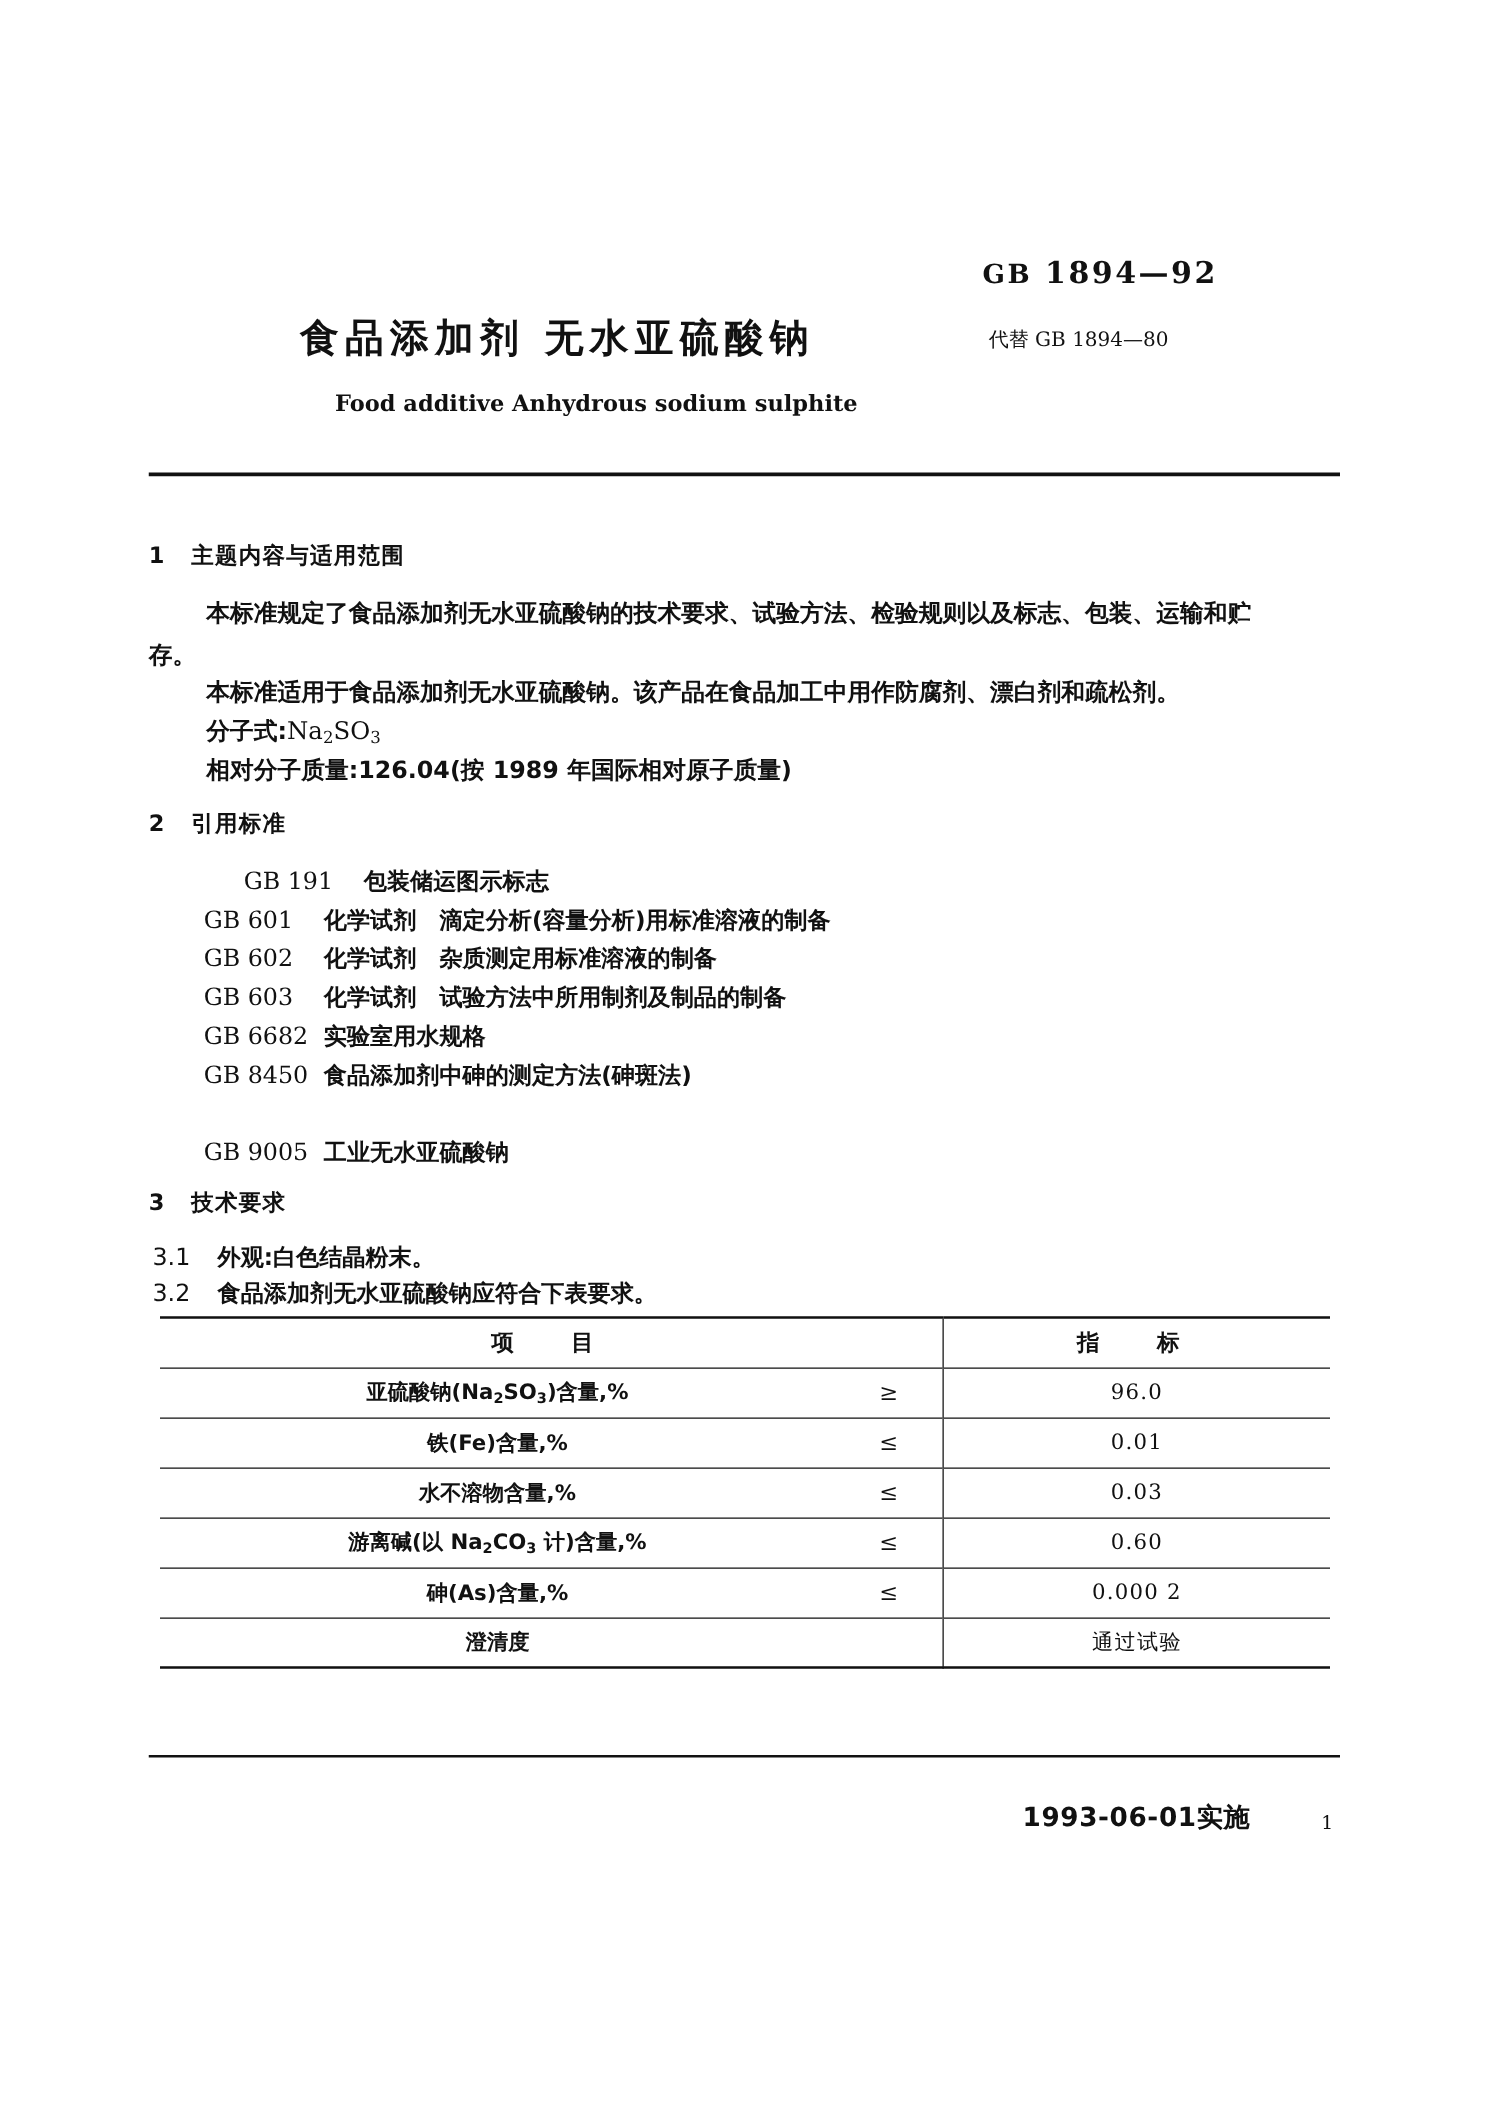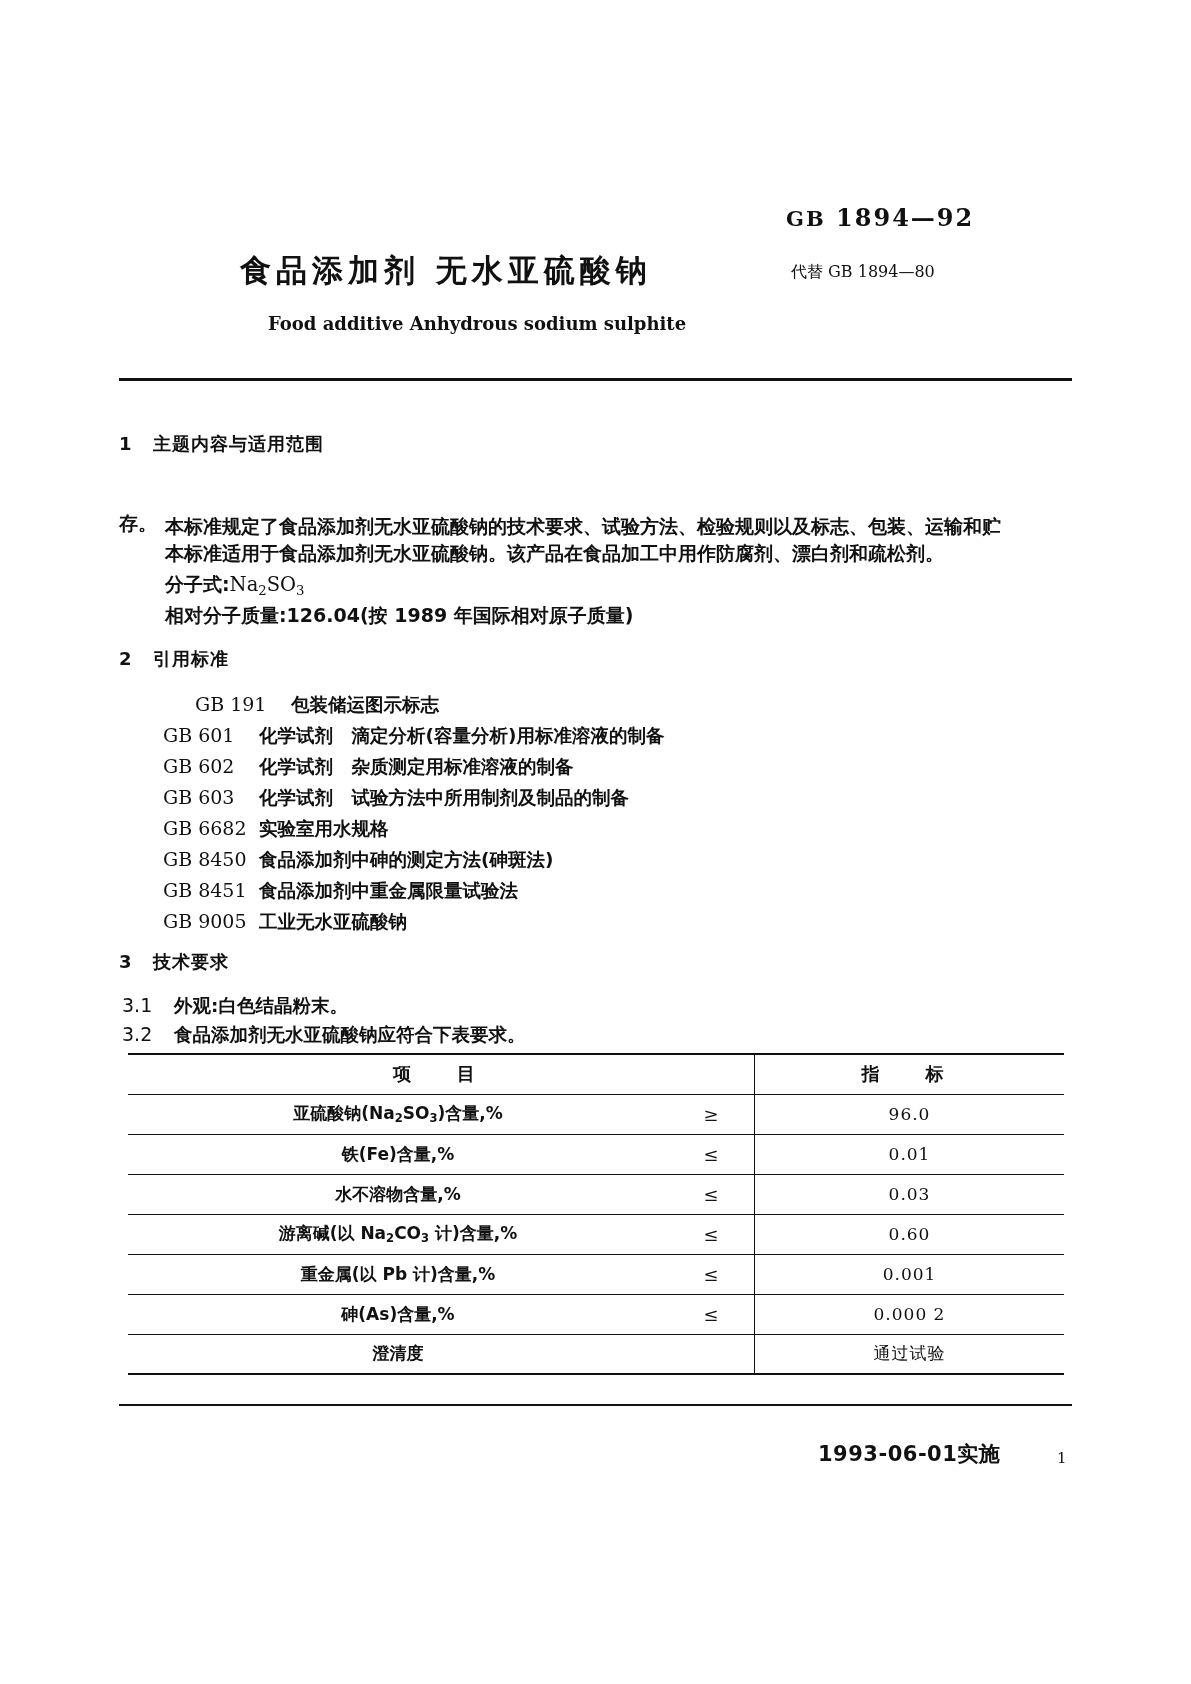--- a/index.html
+++ b/index.html
@@ -229,21 +229,21 @@
   <div class="hdr-replaces">代替 GB 1894—80</div>
 
   <div class="hdr-title-en">Food additive   Anhydrous sodium sulphite</div>
 
   <div class="rule-top"></div>
 
   <div class="sec-head" style="left:119px; top:432px;">
     <span class="sec-num">1</span><span>主题内容与适用范围</span>
   </div>
 
-  <div class="para para-cn" style="left:165px; top:478px;margin-top:36px;">本标准规定了食品添加剂无水亚硫酸钠的技术要求、试验方法、检验规则以及标志、包装、运输和贮</div>
+  <div class="para para-cn" style="left:165px; top:478px;">本标准规定了食品添加剂无水亚硫酸钠的技术要求、试验方法、检验规则以及标志、包装、运输和贮</div>
   <div class="para para-cn" style="left:119px; top:511px;">存。</div>
   <div class="para para-cn" style="left:165px; top:541px;">本标准适用于食品添加剂无水亚硫酸钠。该产品在食品加工中用作防腐剂、漂白剂和疏松剂。</div>
 
   <div class="para" style="left:165px; top:572px;">
     <span class="para-cn">分子式:</span><span>Na<sub>2</sub>SO<sub>3</sub></span>
   </div>
 
   <div class="para para-cn" style="left:165px; top:603px;">相对分子质量:126.04(按 1989 年国际相对原子质量)</div>
 
   <div class="sec-head" style="left:119px; top:647px;">
@@ -260,23 +260,20 @@
     <span class="ref-code">GB 602</span><span class="ref-title">化学试剂　杂质测定用标准溶液的制备</span>
   </div>
   <div class="ref-row" style="left:163px; top:785px;">
     <span class="ref-code">GB 603</span><span class="ref-title">化学试剂　试验方法中所用制剂及制品的制备</span>
   </div>
   <div class="ref-row" style="left:163px; top:816px;">
     <span class="ref-code">GB 6682</span><span class="ref-title">实验室用水规格</span>
   </div>
   <div class="ref-row" style="left:163px; top:847px;">
     <span class="ref-code">GB 8450</span><span class="ref-title">食品添加剂中砷的测定方法(砷斑法)</span>
-  </div>
-  <div class="ref-row" style="left:163px; top:878px;">
-    <span class="ref-code">GB 8451</span><span class="ref-title">食品添加剂中重金属限量试验法</span>
   </div>
   <div class="ref-row" style="left:163px; top:909px;">
     <span class="ref-code">GB 9005</span><span class="ref-title">工业无水亚硫酸钠</span>
   </div>
 
   <div class="sec-head" style="left:119px; top:950px;">
     <span class="sec-num">3</span><span>技术要求</span>
   </div>
 
   <div class="clause" style="left:122px; top:993px;">
@@ -310,25 +307,20 @@
         <td class="cell-op">≤</td>
         <td class="cell-val vline">0.03</td>
       </tr>
 
       <tr class="row-line">
         <td class="cell-item">游离碱(以 Na<sub>2</sub>CO<sub>3</sub> 计)含量,%</td>
         <td class="cell-op">≤</td>
         <td class="cell-val vline">0.60</td>
       </tr>
 
-      <tr class="row-line">
-        <td class="cell-item">重金属(以 Pb 计)含量,%</td>
-        <td class="cell-op">≤</td>
-        <td class="cell-val vline">0.001</td>
-      </tr>
 
       <tr class="row-line">
         <td class="cell-item">砷(As)含量,%</td>
         <td class="cell-op">≤</td>
         <td class="cell-val vline">0.000 2</td>
       </tr>
 
       <tr class="row-line">
         <td class="cell-item">澄清度</td>
         <td class="cell-op"></td>

